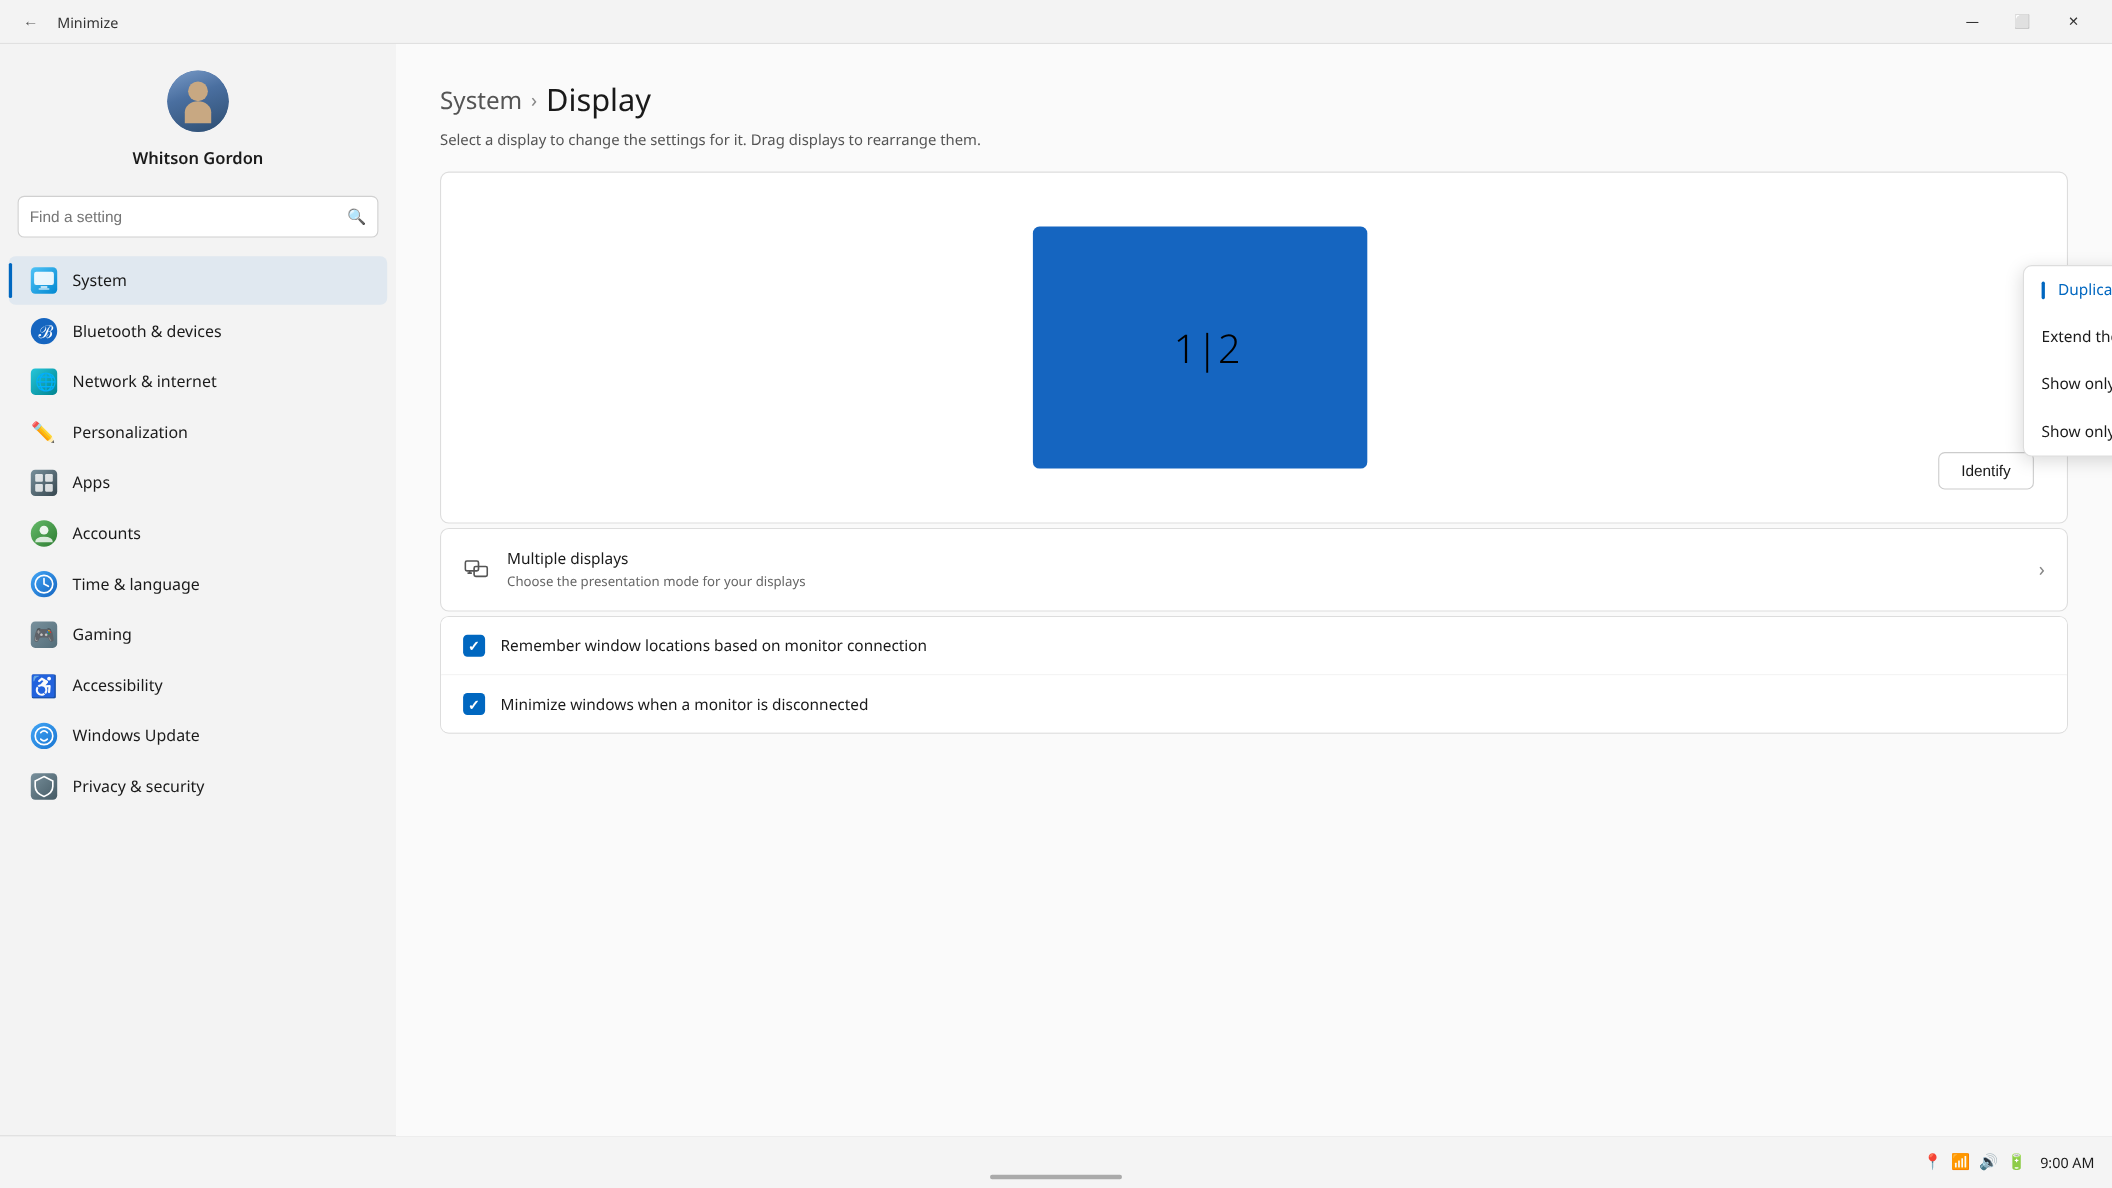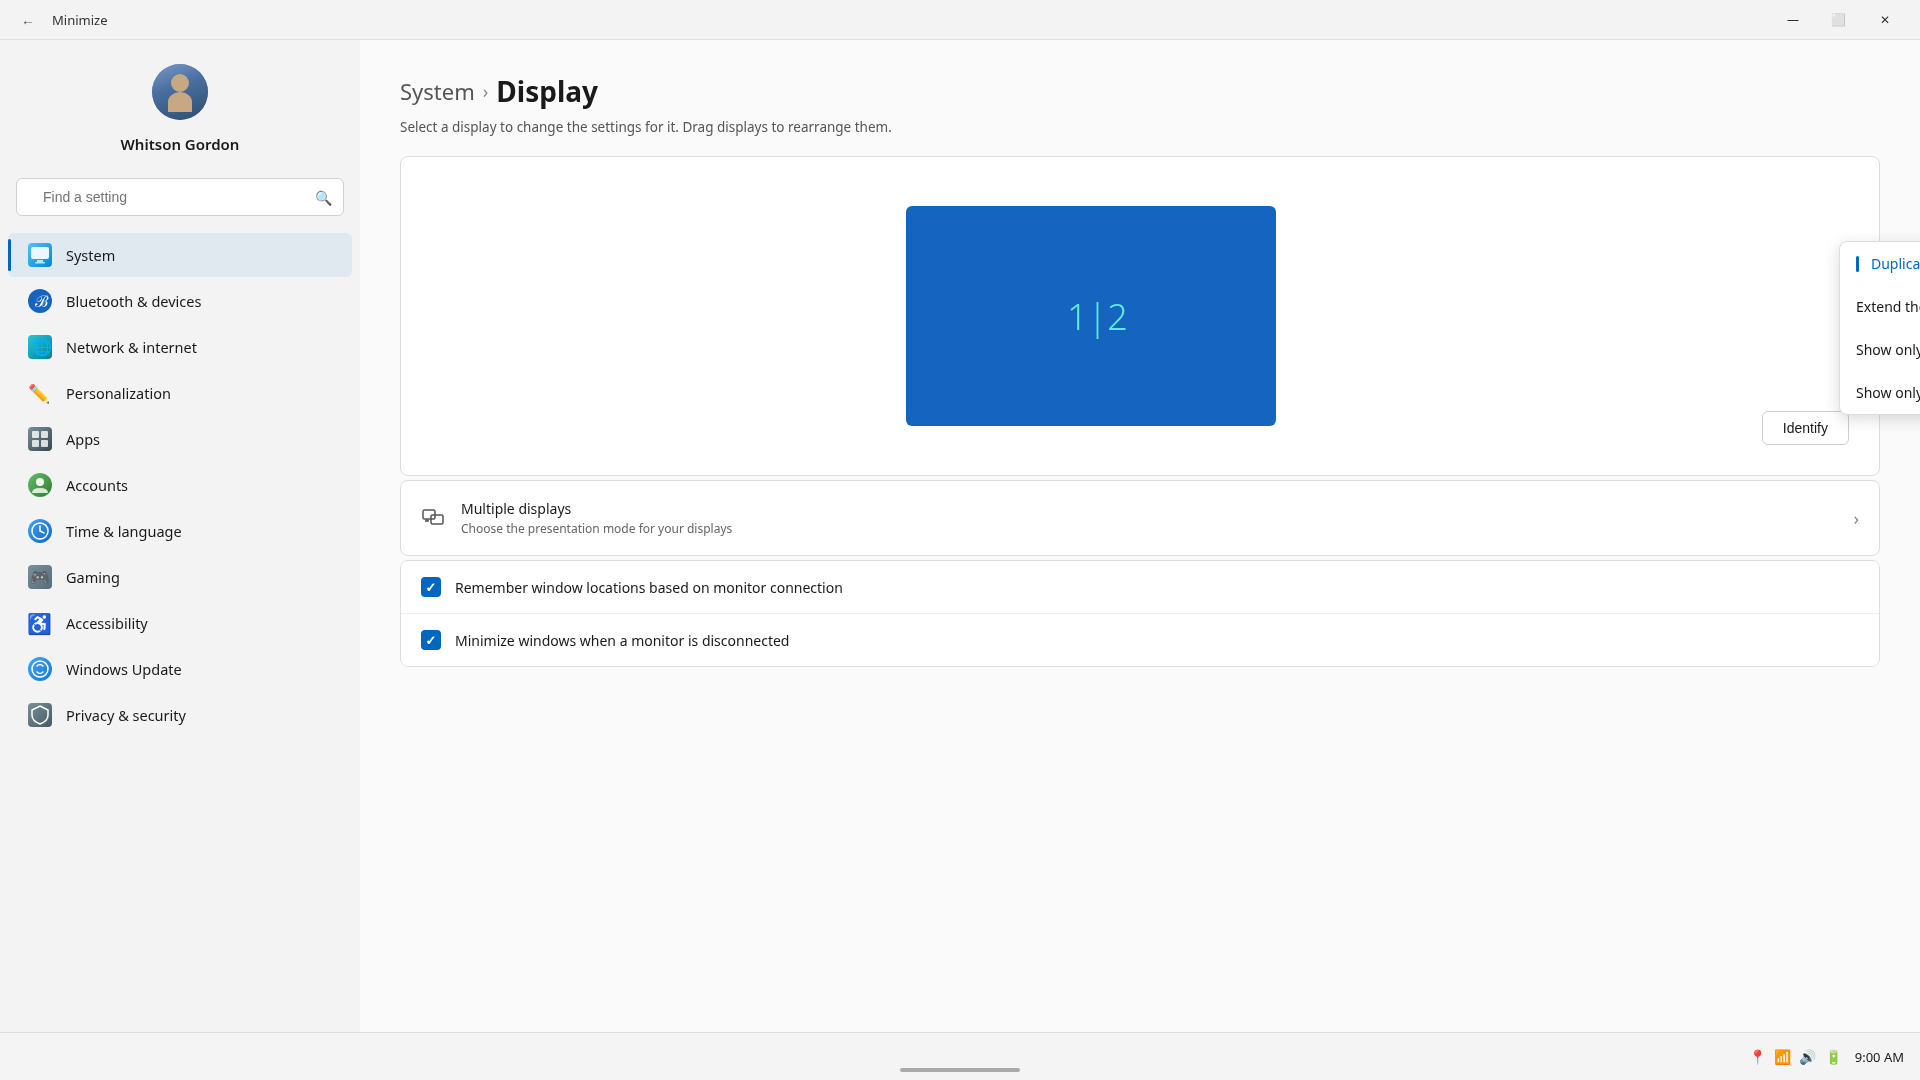--- a/index.html
+++ b/index.html
@@ -137,21 +137,20 @@
       padding: 0 10px;
       height: 38px;
     }
     .search-box input {
       border: none;
       outline: none;
       flex: 1;
       font-size: 14px;
       color: #555;
       background: transparent;
-      margin-left: 16px;
     }
     .search-icon-svg { color: #666; font-size: 14px; }
 
     .nav-item {
       display: flex;
       align-items: center;
       gap: 14px;
       padding: 10px 20px;
       cursor: pointer;
       border-radius: 6px;
@@ -212,21 +211,21 @@
       font-size: 22px;
       color: #555;
       font-weight: 400;
     }
     .breadcrumb-sep {
       font-size: 18px;
       color: #888;
     }
     .breadcrumb-current {
       font-size: 28px;
-      font-weight: 700;
+      font-weight: 400;
       color: #1a1a1a;
     }
     .page-subtitle {
       font-size: 13.5px;
       color: #555;
       margin-bottom: 20px;
     }
 
     
     .display-preview-area {
@@ -242,28 +241,28 @@
       position: relative;
     }
     .display-monitors {
       flex: 1;
       display: flex;
       align-items: center;
       justify-content: center;
       padding: 20px 0;
     }
     .monitor-box {
-      width: 370px;
+      width: 304px;
       height: 220px;
       background: #1565c0;
       border-radius: 6px;
       display: flex;
       align-items: center;
       justify-content: center;
-      color: #5eead4;
+      color: #000000;
       font-size: 36px;
       font-weight: 300;
       padding-left: 12px;
     }
     .identify-btn-area {
       display: flex;
       align-items: flex-end;
       padding-bottom: 10px;
       padding-right: 10px;
       align-self: flex-end;

